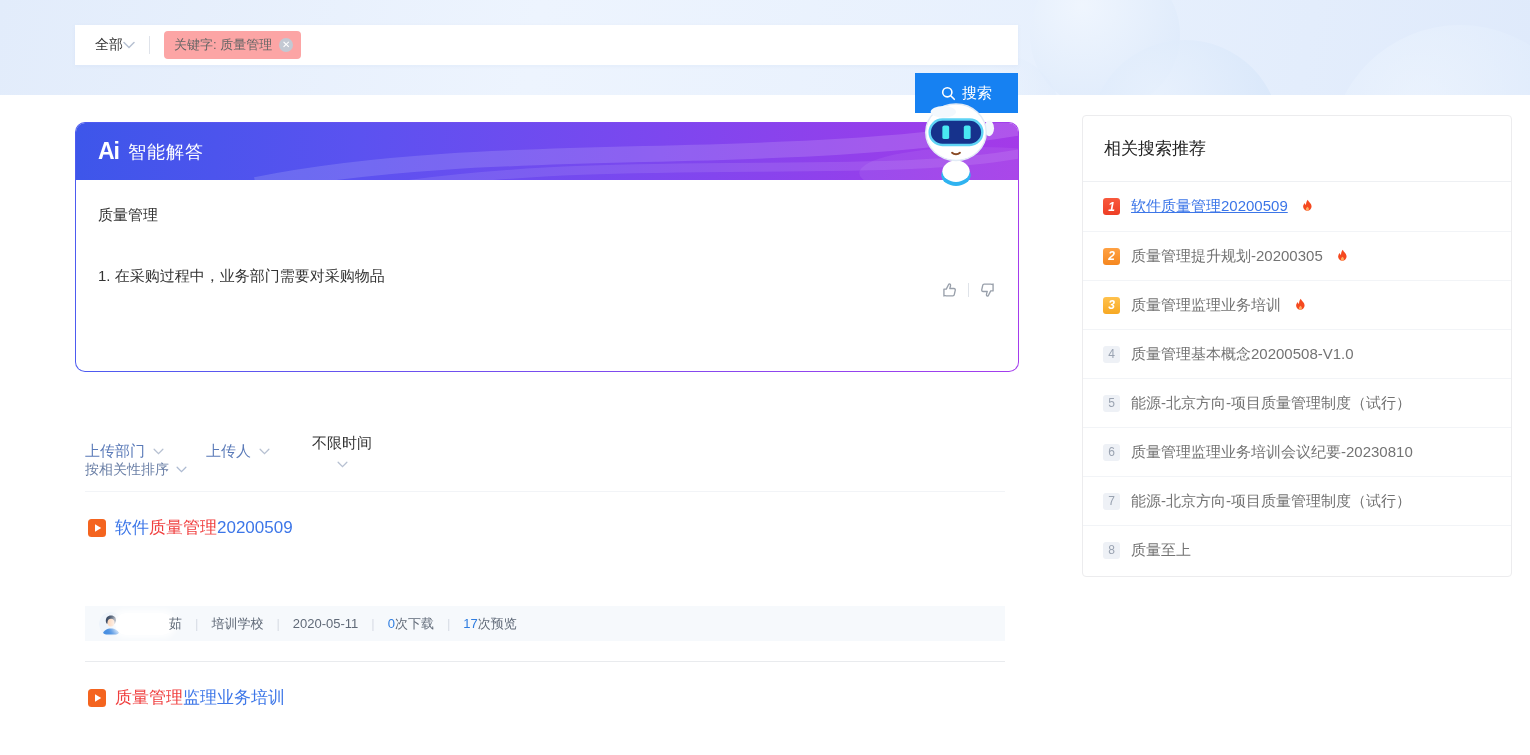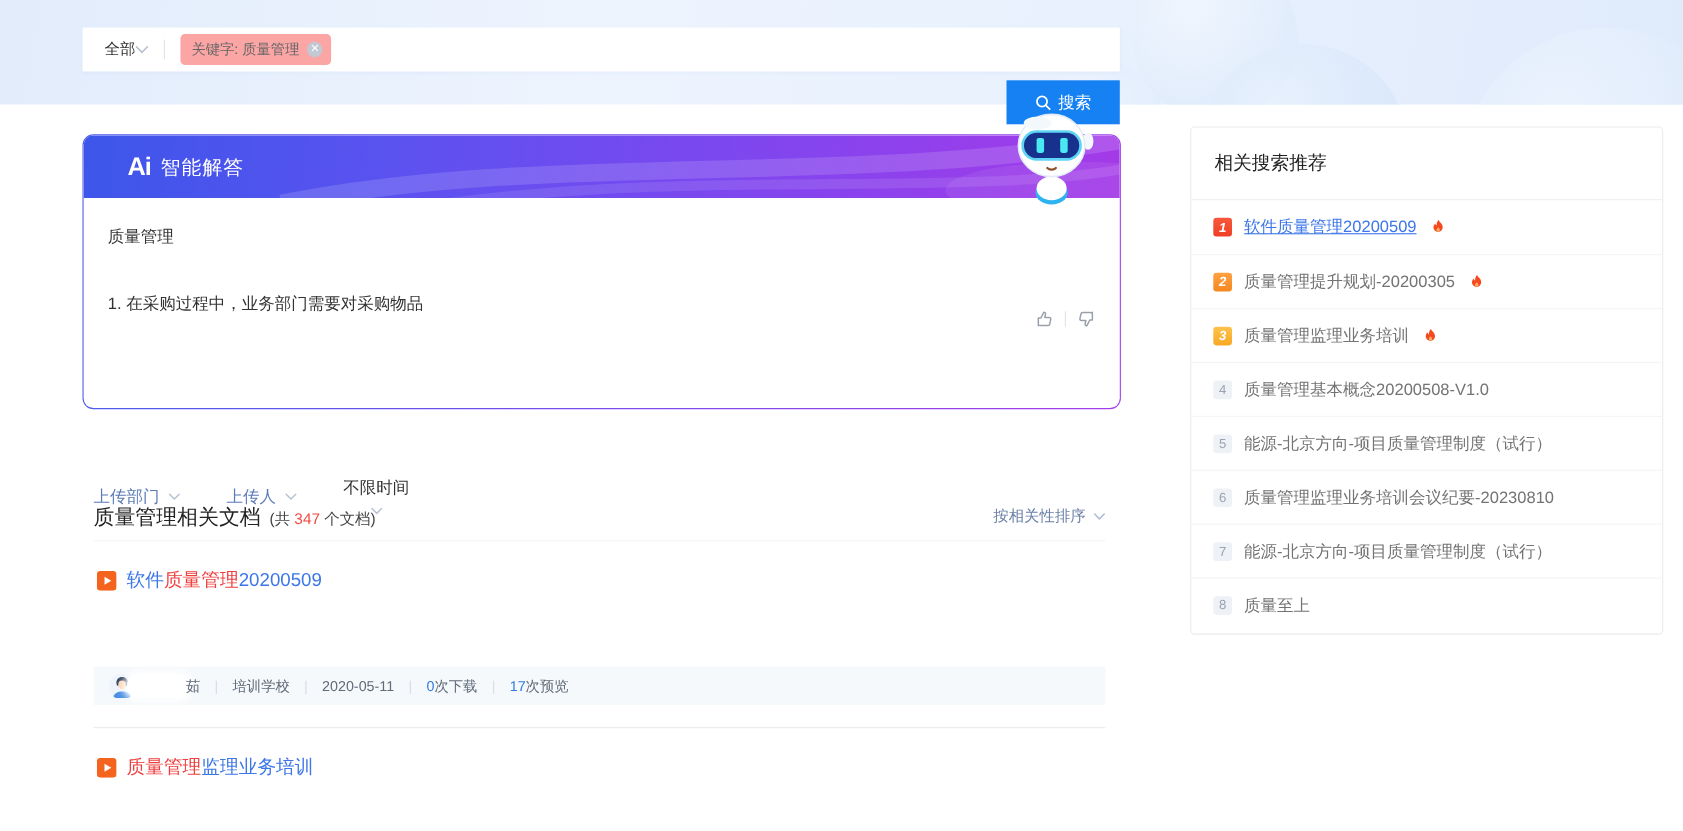--- a/index.html
+++ b/index.html
@@ -29,21 +29,21 @@
   .search-btn { position:absolute; right:0; top:0; width:103px; height:40px; border:none;
     background:#1681f2; color:#fff; font-size:15px; display:flex; align-items:center;
     justify-content:center; gap:6px; cursor:pointer; font-family:inherit;margin-top:48px; }
 
   
   .ai-panel { position:absolute; left:75px; top:122px; width:944px; height:250px;
     border-radius:10px; padding:1px; background:linear-gradient(90deg,#4d5bf0,#a43ded); }
   .ai-inner { width:100%; height:100%; border-radius:9px; background:#fff; overflow:hidden; position:relative; }
   .ai-header { position:relative; height:57px; overflow:hidden;
     background:linear-gradient(95deg,#3d56ea 0%,#5b52f0 30%,#7d47ef 62%,#a43ae8 100%);
-    display:flex; align-items:center; padding-left:40px; }
+    display:flex; align-items:center; padding-left:22px; }
   .ai-header .swirls { position:absolute; left:0; top:0; width:100%; height:100%; }
   .ai-logo { position:relative; color:#fff; font-size:23px; font-weight:700; letter-spacing:-1px; margin-right:9px; }
   .ai-title { position:relative; color:#fff; font-size:18px; font-weight:500; letter-spacing:1px; }
   .ai-body { position:relative; padding:26px 22px 0 22px; }
   .ai-query { font-size:15px; color:#333; }
   .ai-line1 { margin-top:39px; font-size:15px; color:#333; }
   .ai-line2 { margin-top:42px; font-size:15px; color:#333; }
   .feedback { position:absolute; right:22px; top:158px; display:flex; align-items:center; gap:9px; }
   .fb-div { width:1px; height:14px; background:#dfe3e9; }
   .fb-btn { cursor:pointer; display:flex; }
@@ -192,24 +192,20 @@
     </div>
     <div class="filter dark">
       <span>不限时间</span>
       <svg width="11" height="7" viewBox="0 0 12 8">
           <polyline points="1,1.5 6,6.5 11,1.5" fill="none" stroke="#b7c1d2" stroke-width="1.5" stroke-linecap="round"></polyline>
         </svg>
     </div>
   </div>
 
   <div class="results-header">
-    <div class="rh-left">
-      <span class="rh-title">质量管理相关文档</span>
-      <span class="rh-count"><span>(共 </span><span class="red">347</span><span> 个文档)</span></span>
-    </div>
     <div class="sort">
       <span>按相关性排序</span>
       <svg width="11" height="7" viewBox="0 0 12 8">
           <polyline points="1,1.5 6,6.5 11,1.5" fill="none" stroke="#aebbd2" stroke-width="1.5" stroke-linecap="round"></polyline>
         </svg>
     </div>
   </div>
 
   <div class="result-item r1">
     <svg width="18" height="18" viewBox="0 0 18 18">

